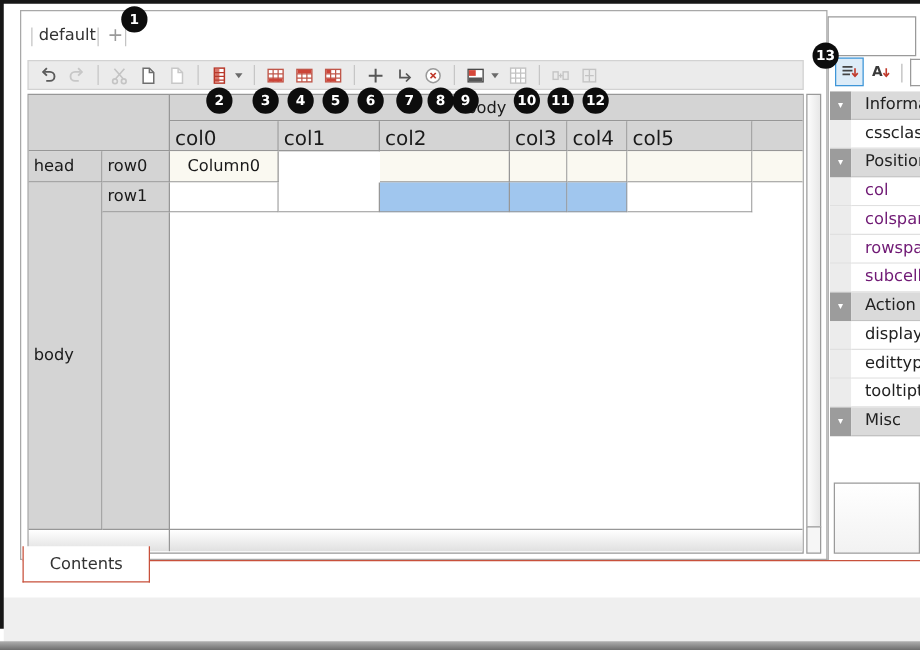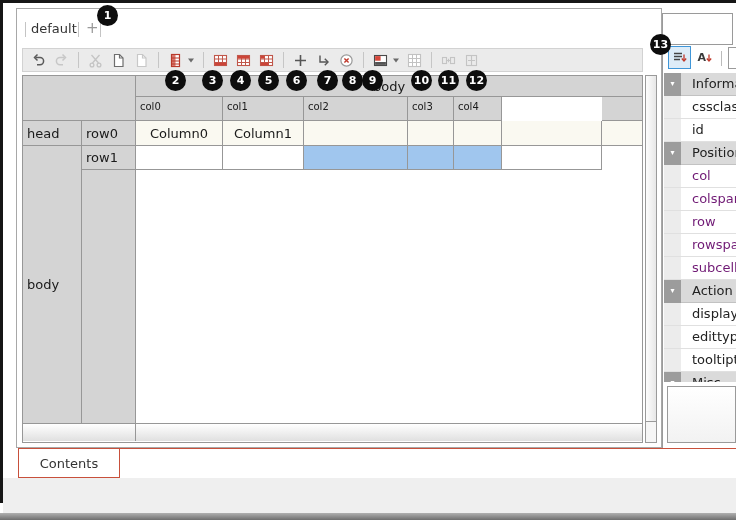--- a/index.html
+++ b/index.html
@@ -41,35 +41,35 @@
     border:1px solid #979797; background:#fff;
     display:grid;
     grid-template-columns:59px 54px 87px 81px 104px 46px 48px 100px 40px;
     grid-template-rows:21px 24px 25px 24px 254px 17px;
     font-size:13px;
   }
   .cell { border-right:1px solid #979797; border-bottom:1px solid #979797; overflow:hidden; }
   .gray  { background:#d4d4d4; }
   .cream { background:#faf9f1; }
   .blue  { background:#a0c6ee; }
-  .colhdr { font-size:10px; padding:4px 0 0 4px; }
+  .colhdr { font-size:16px; padding:4px 0 0 4px; }
   .lbl    { padding-left:4px; display:flex; align-items:center; }
   .cellval{ display:flex; align-items:center; justify-content:center; }
   .bandcell { display:flex; align-items:center; justify-content:center; border-bottom:1px solid #979797; }
   .gradrow { background:linear-gradient(#ffffff,#e0e0e0); }
 
   
   .vscroll  { left:645px; top:75px; width:12px; height:347px; border:1px solid #9a9a9a;
               background:linear-gradient(90deg,#fdfdfd,#e7e7e7); }
   .vscroll-corner { left:645px; top:421px; width:12px; height:22px; border:1px solid #9a9a9a; background:#f6f6f6; }
 
   
   .red-line { left:18px; top:448px; width:718px; height:1px; background:#c8503b; }
   .tab-contents {
-    left:18px; top:449px; width:102px; height:29px; background:#fff;
+    left:18px; top:437px; width:102px; height:29px; background:#fff;
     border:1px solid #c8503b; border-top:none;
     display:flex; align-items:center; justify-content:center; font-size:13px; color:#333;
   }
   .tab-designsource {
     left:121px; top:449px; width:111px; height:29px; background:#fff;
     border:1px solid #aeaeae; border-top:none;
     display:flex; align-items:center; justify-content:center; font-size:13px; color:#444;
   }
 
   
@@ -210,26 +210,26 @@
 
     <div class="cell gray" style="grid-column:1/3; grid-row:1/3;"></div>
 
     <div class="cell gray bandcell" style="grid-column:3/10; grid-row:1/2; border-right:none;">body</div>
 
     <div class="cell gray colhdr" style="grid-column:3; grid-row:2;">col0</div>
     <div class="cell gray colhdr" style="grid-column:4; grid-row:2;">col1</div>
     <div class="cell gray colhdr" style="grid-column:5; grid-row:2;">col2</div>
     <div class="cell gray colhdr" style="grid-column:6; grid-row:2;">col3</div>
     <div class="cell gray colhdr" style="grid-column:7; grid-row:2;">col4</div>
+    <div class="cell gray colhdr" style="grid-column:8; grid-row:2;">col5</div>
     <div class="cell gray" style="grid-column:9; grid-row:2; border-right:none;"></div>
 
     <div class="cell gray lbl" style="grid-column:1; grid-row:3;">head</div>
     <div class="cell gray lbl" style="grid-column:2; grid-row:3;">row0</div>
     <div class="cell cream cellval" style="grid-column:3; grid-row:3;">Column0</div>
-    <div class="cell cream cellval" style="grid-column:4; grid-row:3;">Column1</div>
     <div class="cell cream" style="grid-column:5; grid-row:3;"></div>
     <div class="cell cream" style="grid-column:6; grid-row:3;"></div>
     <div class="cell cream" style="grid-column:7; grid-row:3;"></div>
     <div class="cell cream" style="grid-column:8; grid-row:3;"></div>
     <div class="cell cream" style="grid-column:9; grid-row:3; border-right:none;"></div>
 
     <div class="cell gray lbl" style="grid-column:1; grid-row:4/6;">body</div>
 
     <div class="cell gray lbl" style="grid-column:2; grid-row:4;">row1</div>
     <div class="cell" style="grid-column:3; grid-row:4; background:#fff;"></div>
@@ -278,39 +278,31 @@
 
   <div class="abs prop-rows">
     <div class="prow cat">
       <div class="gutter">▾</div>
       <div class="pcontent">Information</div>
     </div>
     <div class="prow item">
       <div class="gutter"></div>
       <div class="pcontent">cssclass</div>
     </div>
-    <div class="prow item">
-      <div class="gutter"></div>
-      <div class="pcontent">id</div>
-    </div>
     <div class="prow cat">
       <div class="gutter">▾</div>
       <div class="pcontent">Position</div>
     </div>
     <div class="prow item disabled">
       <div class="gutter"></div>
       <div class="pcontent">col</div>
     </div>
     <div class="prow item disabled">
       <div class="gutter"></div>
       <div class="pcontent">colspan</div>
-    </div>
-    <div class="prow item disabled">
-      <div class="gutter"></div>
-      <div class="pcontent">row</div>
     </div>
     <div class="prow item disabled">
       <div class="gutter"></div>
       <div class="pcontent">rowspan</div>
     </div>
     <div class="prow item disabled">
       <div class="gutter"></div>
       <div class="pcontent">subcell</div>
     </div>
     <div class="prow cat">

